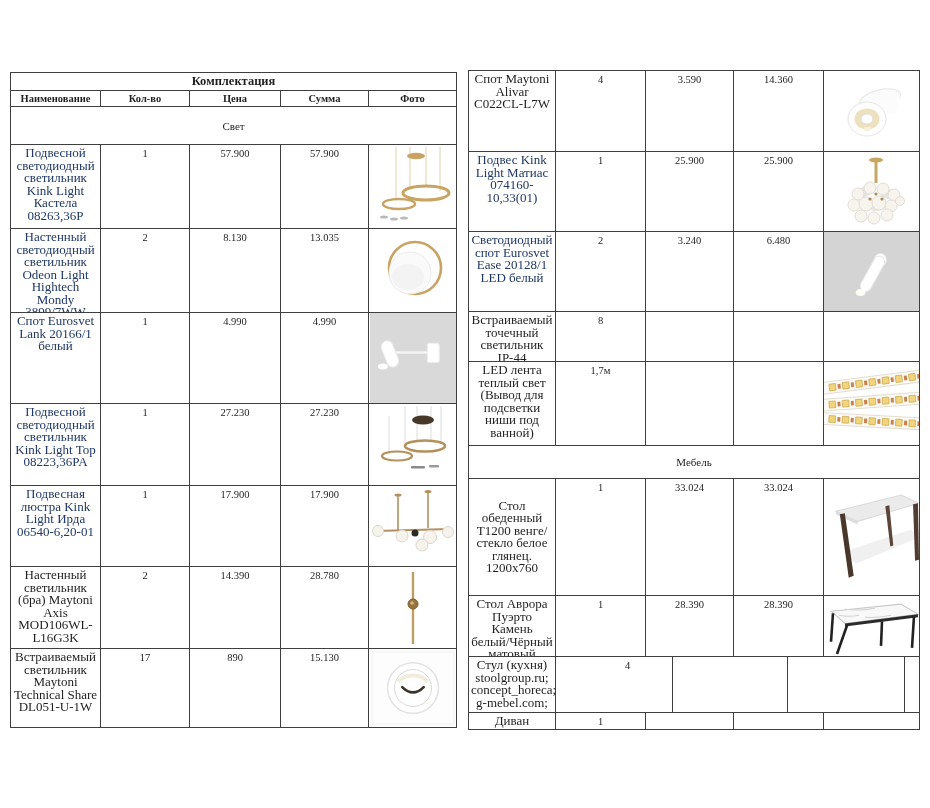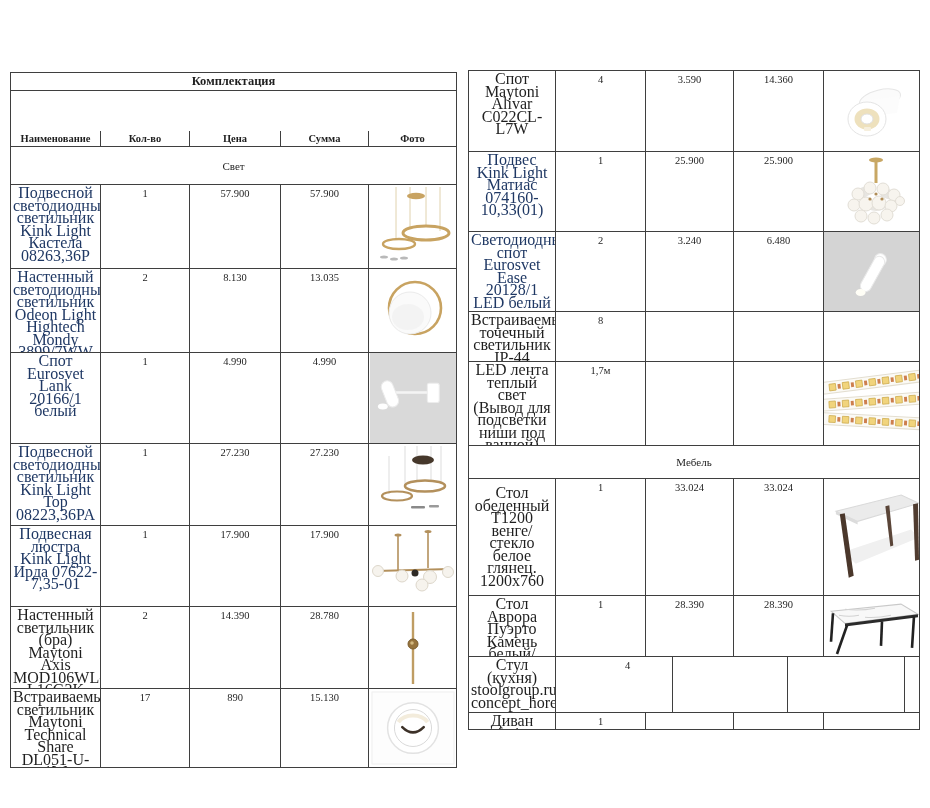--- a/index.html
+++ b/index.html
@@ -17,36 +17,36 @@
   .header-row{height:16px;}
   .hcell{
     font-size:10.5px;font-weight:600;display:flex;align-items:center;justify-content:center;
     border-right:1px solid #3f3f3f;box-sizing:border-box;overflow:hidden;
   }
   .hcell:last-child{border-right:none;}
   .section-row{display:flex;align-items:center;justify-content:center;font-size:11px;}
   .cell{border-right:1px solid #3f3f3f;box-sizing:border-box;overflow:hidden;}
   .cell:last-child{border-right:none;}
   .c-name{
-    font-size:16px;line-height:12.5px;text-align:center;padding:2px 2px;color:#1f1f1f;
+    font-size:13px;line-height:12.5px;text-align:center;padding:2px 2px;color:#1f1f1f;
   }
   .c-name.blue{color:#1f3864;}
   .c-name.vc{display:flex;align-items:center;justify-content:center;}
   .c-num{font-size:10.5px;text-align:center;padding-top:3px;}
   .c-photo{display:flex;align-items:center;justify-content:center;padding:0;}
   .c-photo svg{display:block;}
 </style>
 </head>
 <body>
 
 <div class="page">
 
   <div class="tcol" id="left-table" style="left:10px;top:72px;width:447px;">
     <div class="title-row">Комплектация</div>
-    <div class="trow header-row" id="header-row" style="grid-template-columns: 90px 89px 91px 88px auto; margin-top: 40px;">
+    <div class="trow header-row" id="header-row" style="grid-template-columns: 90px 89px 91px 88px auto;">
         <div class="hcell">Наименование</div>
         <div class="hcell">Кол-во</div>
         <div class="hcell">Цена</div>
         <div class="hcell">Сумма</div>
         <div class="hcell">Фото</div>
       </div>
     <div class="rows" id="left-rows">
         <div class="trow section-row" style="height: 38px;">Свет</div>
         <div class="trow" style="height: 84px; grid-template-columns: 90px 89px 91px 88px auto;">
           <div class="cell c-name blue">Подвесной светодиодный светильник Kink Light Кастела 08263,36P</div>
@@ -114,21 +114,21 @@
               </g>
     <ellipse cx="50" cy="14" rx="11" ry="4.5" fill="#46382b"></ellipse>
     <ellipse cx="52" cy="40" rx="20" ry="5.5" fill="none" stroke="#b3905c" stroke-width="2.6"></ellipse>
     <ellipse cx="24" cy="50" rx="15" ry="4.5" fill="none" stroke="#b3905c" stroke-width="2.2"></ellipse>
     <rect x="38" y="60" width="14" height="2.5" rx="1" fill="#8a8a8a"></rect>
               <rect x="56" y="59" width="10" height="2.5" rx="1" fill="#9a9a9a"></rect>
             </svg>
           </div>
         </div>
         <div class="trow" style="height: 81px; grid-template-columns: 90px 89px 91px 88px auto;">
-          <div class="cell c-name blue">Подвесная люстра Kink Light Ирда 07622-7,35-01</div>
+          <div class="cell c-name blue">Подвесная люстра Kink Light Ирда 06540-6,20-01</div>
           <div class="cell c-num">1</div>
           <div class="cell c-num">17.900</div>
           <div class="cell c-num">17.900</div>
           <div class="cell c-photo">
             <svg width="82" height="76" viewBox="0 0 82 76">
     <line x1="26" y1="8" x2="26" y2="42" stroke="#b3905c" stroke-width="1.6"></line>
     <line x1="56" y1="4" x2="56" y2="40" stroke="#b3905c" stroke-width="1.6"></line>
     <ellipse cx="26" cy="7" rx="3.5" ry="1.6" fill="#b3905c"></ellipse>
               <ellipse cx="56" cy="3.5" rx="3.5" ry="1.6" fill="#b3905c"></ellipse>
     <line x1="4" y1="43" x2="78" y2="41" stroke="#b3905c" stroke-width="2"></line>

